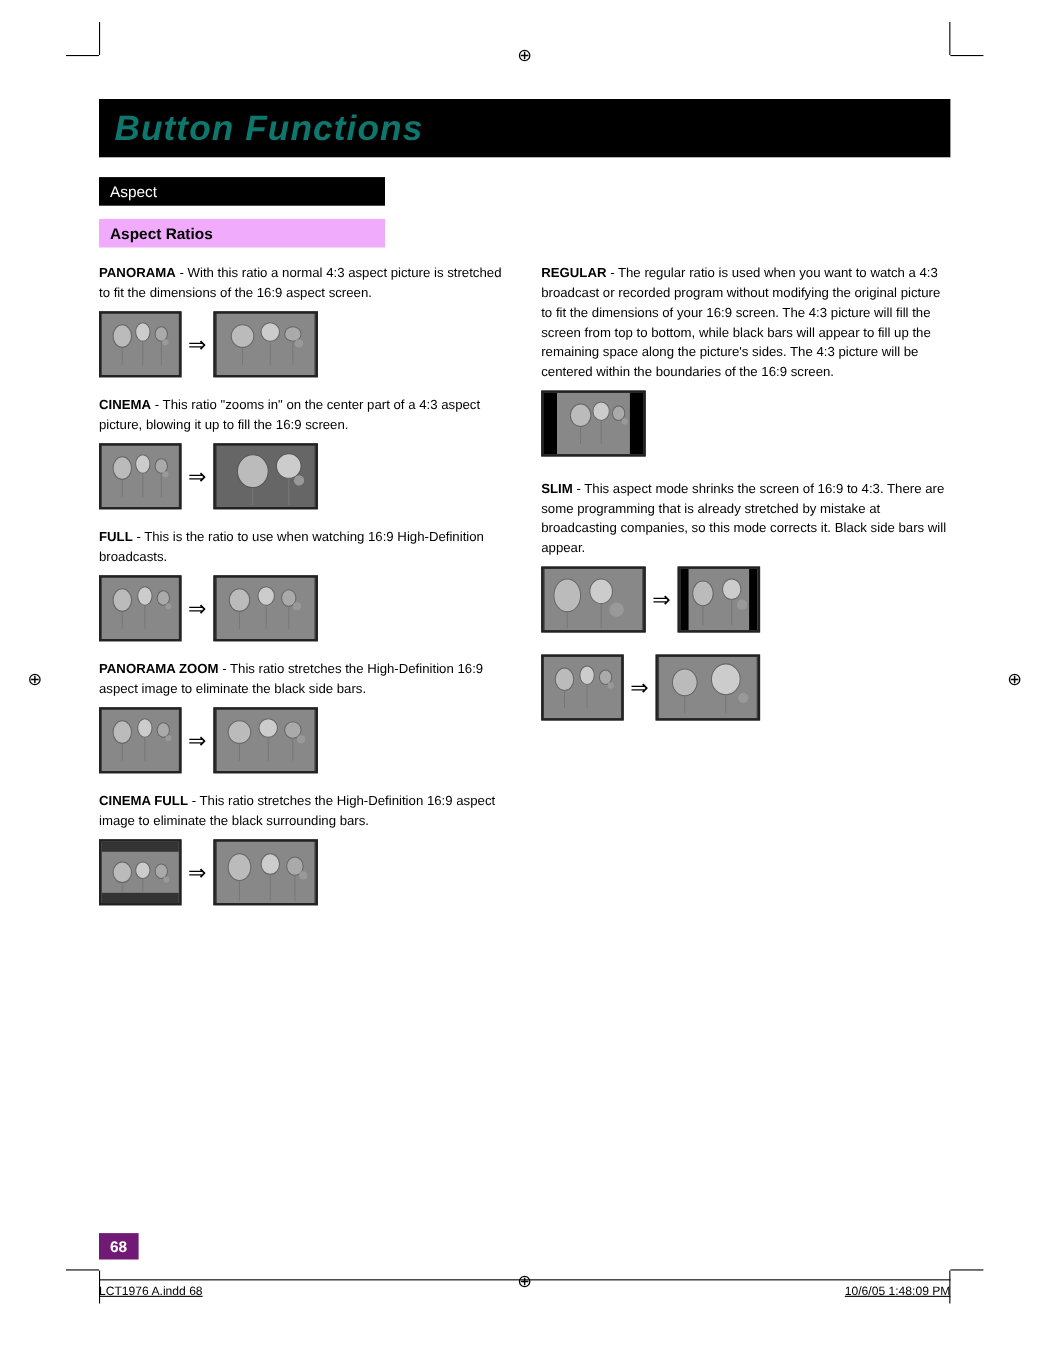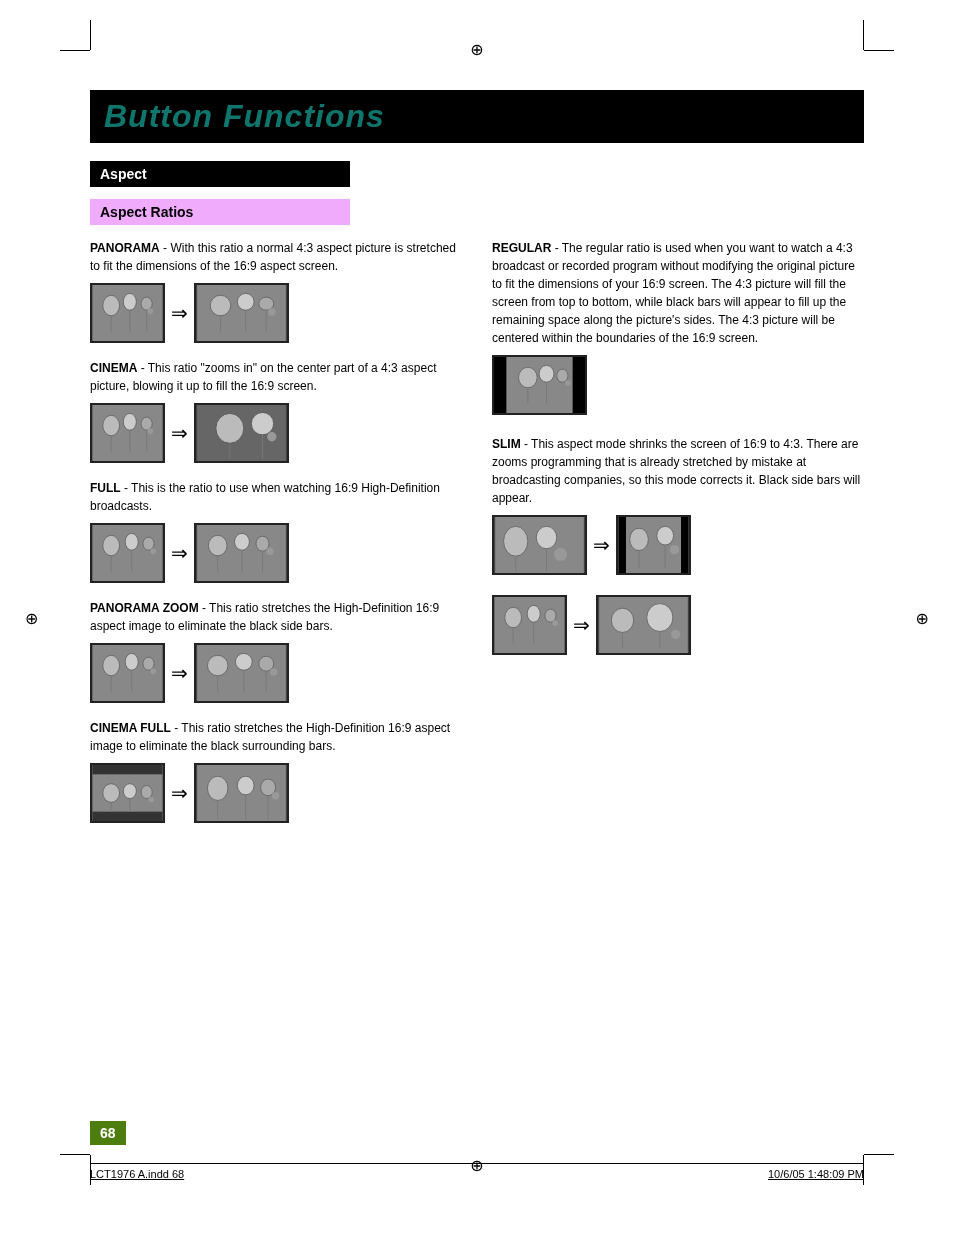--- a/index.html
+++ b/index.html
@@ -68,21 +68,21 @@
     .section-header {
       background: #000;
       color: #fff;
       padding: 5px 10px;
       margin-bottom: 12px;
       display: inline-block;
       min-width: 260px;
     }
     .section-header span {
       font-size: 14px;
-      font-weight: bold;
+      font-weight: normal;
     }
 
     .intro-text {
       font-size: 12.5px;
       line-height: 1.5;
       margin-bottom: 20px;
       max-width: 680px;
     }
 
     
@@ -180,21 +180,21 @@
       bottom: 0;
       width: 12px;
       background: #000;
     }
 
     
     .page-number-box {
       position: absolute;
       bottom: 90px;
       left: 90px;
-      background: #4d7c0f;
+      background: #701a75;
       color: #fff;
       padding: 4px 10px;
       font-size: 14px;
       font-weight: bold;
     }
 
     
     .footer-bar {
       position: absolute;
       bottom: 55px;
@@ -445,21 +445,21 @@
                 <line x1="55" y1="27" x2="55" y2="50" stroke="#777" stroke-width="1"></line>
                 <ellipse cx="72" cy="20" rx="6" ry="7" fill="#aaa" stroke="#666" stroke-width="1"></ellipse>
                 <circle cx="78" cy="28" r="3" fill="#999"></circle>
               </svg>
             </div>
           </div>
         </div>
 
         <div class="ratio-entry" style="margin-top: 20px;">
           <p>
-            <strong>SLIM</strong><span> - This aspect mode shrinks the screen of 16:9 to 4:3.  There are zooms programming that is already stretched by mistake at broadcasting companies, so this mode corrects it.  Black side bars will appear.</span>
+            <strong>SLIM</strong><span> - This aspect mode shrinks the screen of 16:9 to 4:3.  There are some programming that is already stretched by mistake at broadcasting companies, so this mode corrects it.  Black side bars will appear.</span>
           </p>
           <div class="img-pair">
             <div class="tv-image tv-wide">
               <svg class="balloon-scene" viewBox="0 0 95 60" xmlns="http://www.w3.org/2000/svg">
                 <rect width="95" height="60" fill="#888"></rect>
                 <ellipse cx="22" cy="26" rx="13" ry="16" fill="#bbb" stroke="#666" stroke-width="1"></ellipse>
                 <line x1="22" y1="42" x2="22" y2="58" stroke="#777" stroke-width="1"></line>
                 <ellipse cx="55" cy="22" rx="11" ry="12" fill="#ccc" stroke="#666" stroke-width="1"></ellipse>
                 <line x1="55" y1="34" x2="55" y2="58" stroke="#777" stroke-width="1"></line>
                 <circle cx="70" cy="40" r="7" fill="#999"></circle>

